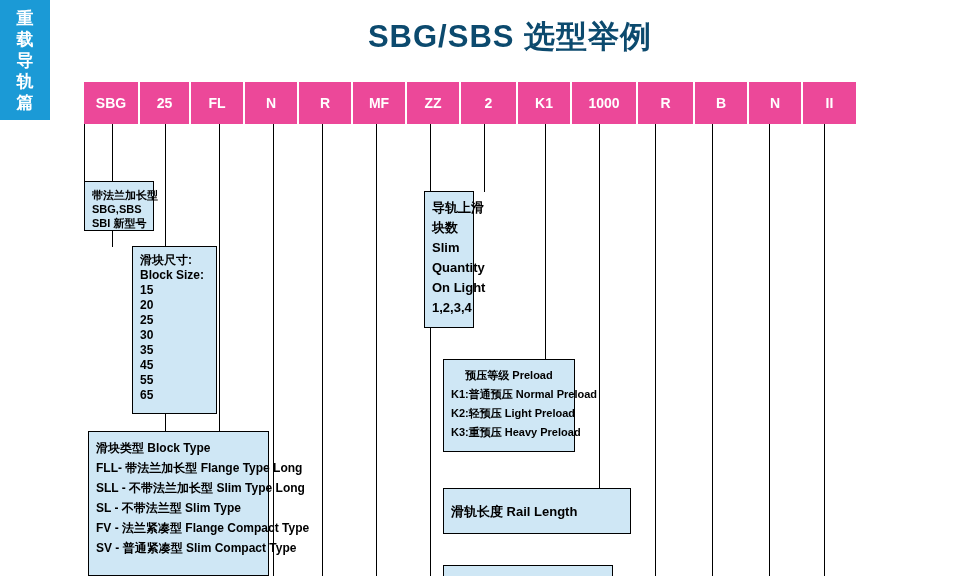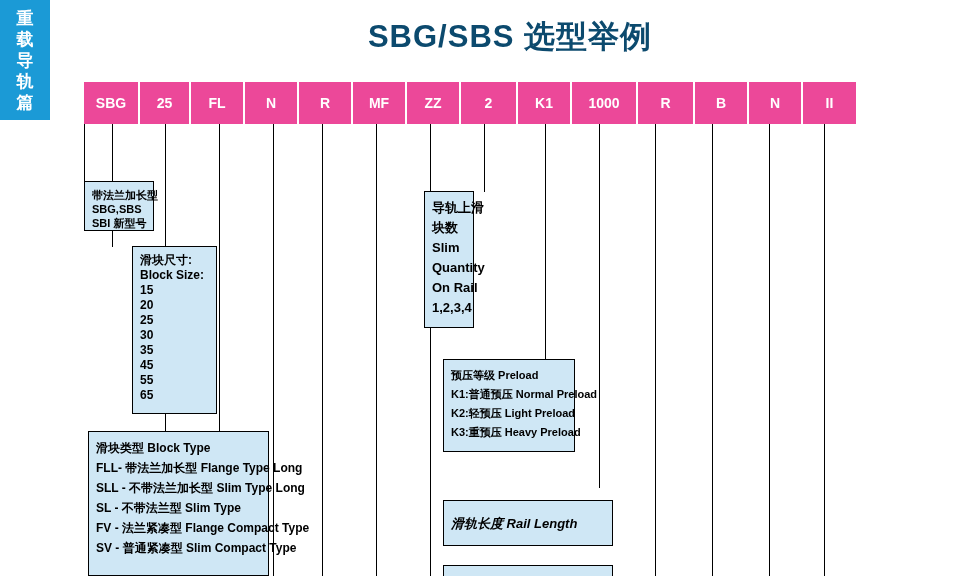--- a/index.html
+++ b/index.html
@@ -87,21 +87,21 @@
     padding: 6px 7px;
     color: #000000;
   }
   .callout div { white-space: nowrap; }
 
   .c-model { font-size: 11px; font-weight: bold; line-height: 14px; }
   .c-model .l1 { font-size: 11px; }
   .c-blocksize { font-size: 12px; font-weight: bold; line-height: 15px; }
   .c-blocktype { font-size: 12px; font-weight: bold; line-height: 20px; }
   .c-blockqty { font-size: 13px; font-weight: bold; line-height: 20px; }
-  .c-preload { font-size: 11px; font-weight: bold; line-height: 19px; }
+  .c-preload { font-size: 11px; font-weight: bold; line-height: 19px; text-align: center; }
   .c-raillen { font-size: 13px; font-weight: bold; }
   .c-extra { font-size: 13px; font-weight: bold; }
 </style>
 </head>
 <body>
 
 <div id="page">
 
   <div id="side-tab">
     <span>重</span>
@@ -172,30 +172,30 @@
     <div>SL - 不带法兰型 Slim Type</div>
     <div>FV - 法兰紧凑型 Flange Compact Type</div>
     <div>SV - 普通紧凑型 Slim Compact Type</div>
   </div>
 
   <div class="callout c-blockqty" style="left:424px; top:191px; width:50px; height:137px;">
     <div>导轨上滑</div>
     <div>块数</div>
     <div>Slim</div>
     <div>Quantity</div>
-    <div>On Rail</div>
+    <div>On Light</div>
     <div>1,2,3,4</div>
   </div>
 
   <div class="callout c-preload" style="left:443px; top:359px; width:132px; height:93px;">
     <div>预压等级 Preload</div>
     <div>K1:普通预压 Normal Preload</div>
     <div>K2:轻预压 Light Preload</div>
     <div>K3:重预压 Heavy Preload</div>
   </div>
 
-  <div class="callout c-raillen" style="left:443px; top:500px; width:170px; height:46px;font-style:italic;">
+  <div class="callout c-raillen" style="left:443px; top:488px; width:188px; height:46px;">
     <div style="padding-top:8px">滑轨长度 Rail Length</div>
   </div>
 
   <div class="callout c-extra" style="left:443px; top:565px; width:170px; height:40px;"></div>
 
 </div>
 
 </body></html>

